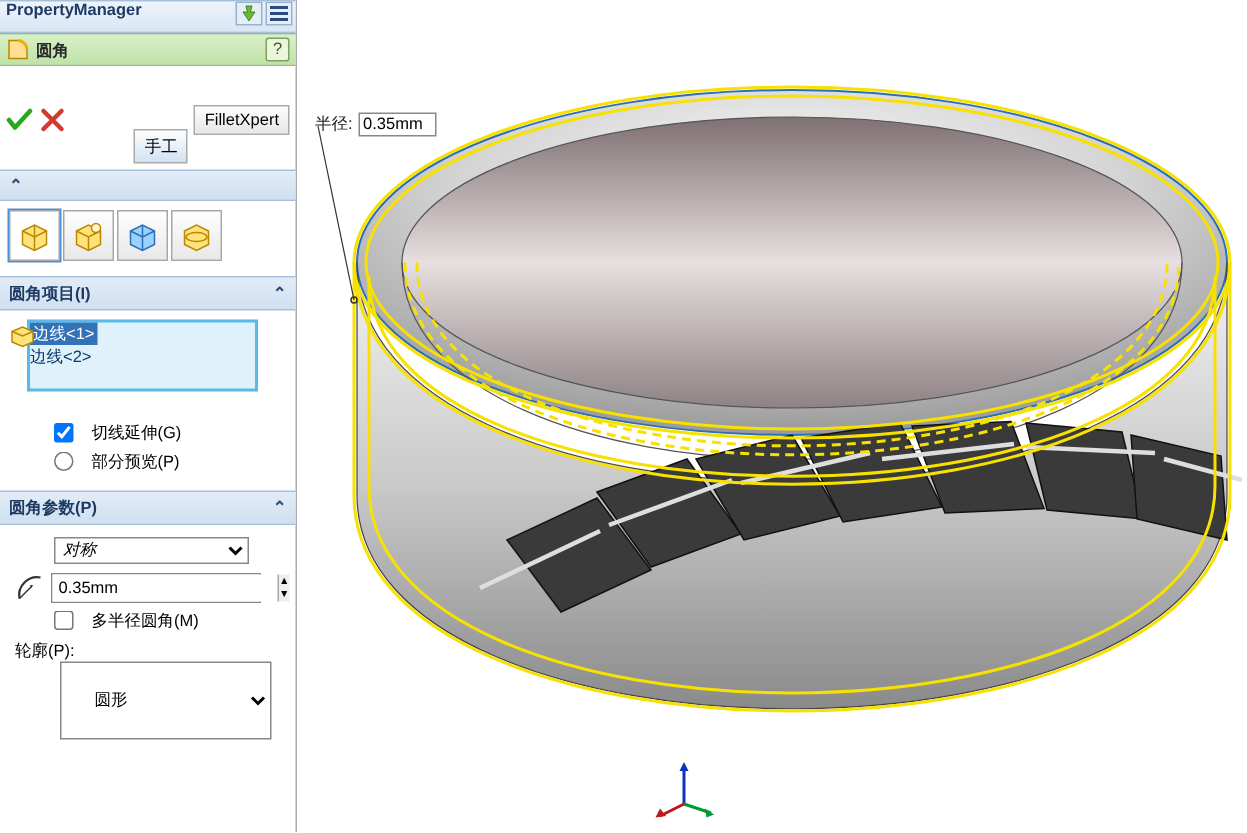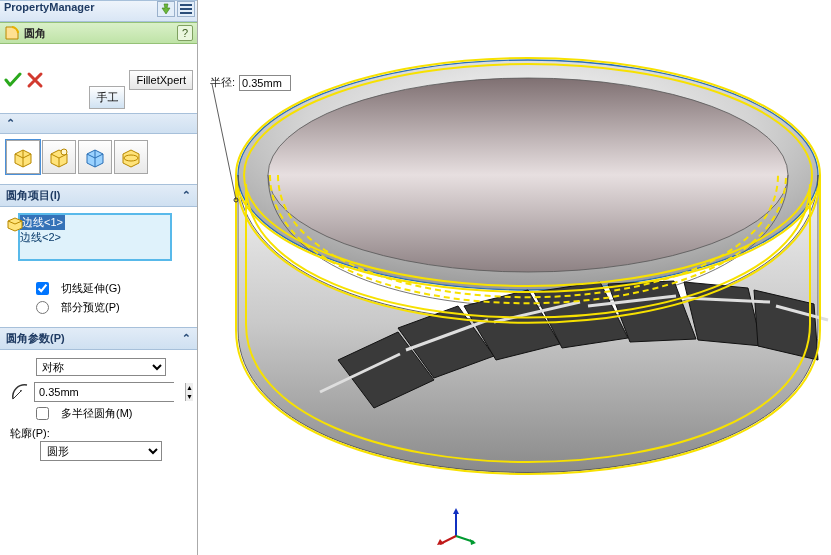--- a/index.html
+++ b/index.html
@@ -36,30 +36,30 @@
 .sel-box { border: 2px solid #58b9ea; background: #dff2fb; min-height: 48px; padding: 0; width: 154px; margin-left: 12px; color: #083a6a; }
 .sel-box .edge { display: block; padding: 0; }
 .sel-box .edge.first { background: #3472b8; color: #fff; display: inline-block; padding: 0 2px; }
 
 .edge-icon { width: 18px; height: 18px; display: inline-flex; vertical-align: top; }
 
 .chk-row, .rad-row { display: flex; align-items: center; gap: 12px; padding: 2px 0 2px 30px; }
 .chk-row input, .rad-row input { margin: 0; }
 
 .sym-row { display: flex; align-items: center; gap: 4px; padding: 2px 0 2px 30px; }
-.sym-select { width: 130px; border: 1px solid #888; padding: 1px; background: #fff; }
+.sym-select { width: 130px; border: 1px solid #888; padding: 1px; background: #fff; font-style: italic; }
 .radius-row { display: flex; align-items: center; gap: 4px; padding: 4px 0 2px 4px; }
 .radius-row .ricon { width: 20px; height: 20px; }
 .spin { display: flex; width: 140px; border: 1px solid #888; height: 20px; background: #fff; }
 .spin input { border: none; flex: 1; padding: 0 4px; outline: none; }
 .spin-btns { width: 16px; display: flex; flex-direction: column; border-left: 1px solid #aaa; }
 .spin-btns div { flex: 1; display: flex; align-items: center; justify-content: center; font-size: 7px; cursor: pointer; background: #eee; }
 
 .profile-row { padding: 3px 4px; }
-.profile-row select { width: 122px; margin-left: 30px; border: 1px solid #888; background: #fff; padding: 2px; }
+.profile-row select { width: 141px; margin-left: 30px; border: 1px solid #888; background: #fff; padding: 18px; }
 
 .viewport { position: absolute; left: 198px; top: 0; right: 0; bottom: 0; background: #fff; }
 .viewport svg { width: 100%; height: 100%; }
 
 .callout { position: absolute; left: 208px; top: 74px; display: flex; align-items: center; gap: 2px; z-index: 5; }
 .callout .lbl { display: inline-block; padding: 1px 2px; color: #222; font-size: 11px; }
 .callout input { width: 52px; border: 1px solid #888; padding: 1px 2px; background: #fff; }
 
 .triad { position: absolute; left: 436px; top: 506px; width: 40px; height: 40px; z-index: 5; }
 </style>

